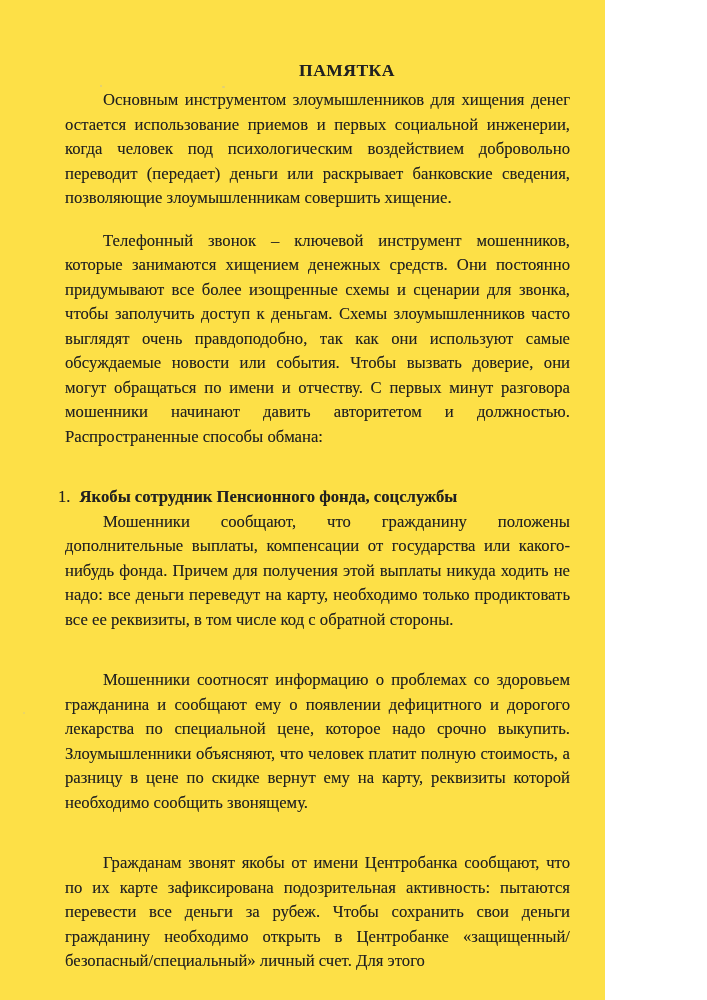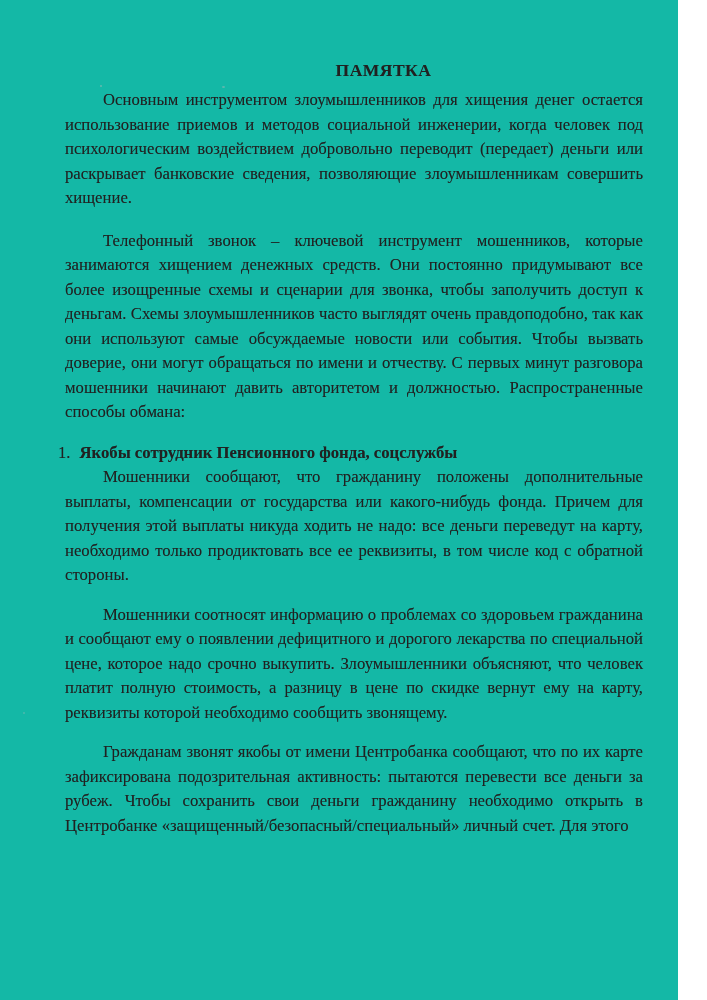--- a/index.html
+++ b/index.html
@@ -2,24 +2,24 @@
 <html lang="ru"><head>
 <meta charset="utf-8">
 <style>
   html, body {
     margin: 0;
     padding: 0;
     background: #ffffff;
   }
   .page {
     position: relative;
-    width: 678px;
+    width: 605px;
     height: 1000px;
     box-sizing: border-box;
-    background: #14b8a6;
+    background: #fde047;
     padding: 58px 35px 0 65px;
     overflow: hidden;
     font-family: "Liberation Serif", "DejaVu Serif", serif;
     font-size: 16.7px;
     line-height: 24.5px;
     color: #212121;
     text-shadow: 0 0 0.5px rgba(33,33,33,0.35);
   }
   .heading-block {
     margin-left: 59px;
@@ -37,22 +37,22 @@
     font-size: 17px;
     line-height: 24px;
     font-weight: bold;
   }
   .para {
     margin: 0;
     text-align: justify;
     text-indent: 38px;
   }
   .para.intro   { margin-bottom: 18px; }
-  .para.phone   { margin-bottom: 16px; }
-  .fraud-item   { margin-bottom: 15px; }
+  .para.phone   { margin-bottom: 0; }
+  .fraud-item   { margin-bottom: 15px; margin-top: 36px; }
   .fraud-item.last { margin-bottom: 0; }
   .item-head {
     margin: 0;
     padding-left: 13px;
     text-indent: -20px;
     text-align: justify;
   }
   .item-num {
     font-weight: normal;
     margin-right: 9px;
@@ -74,21 +74,21 @@
 <div class="page">
 
   <span class="speck s1"></span>
   <span class="speck s2"></span>
   <span class="speck s3"></span>
 
   <div class="heading-block">
     <h1 class="doc-title">ПАМЯТКА</h1>
   </div>
 
-  <p class="para intro">Основным инструментом злоумышленников для хищения денег остается использование приемов и методов социальной инженерии, когда человек под психологическим воздействием добровольно переводит (передает) деньги или раскрывает банковские сведения, позволяющие злоумышленникам совершить хищение.</p>
+  <p class="para intro">Основным инструментом злоумышленников для хищения денег остается использование приемов и первых социальной инженерии, когда человек под психологическим воздействием добровольно переводит (передает) деньги или раскрывает банковские сведения, позволяющие злоумышленникам совершить хищение.</p>
 
   <p class="para phone">Телефонный звонок – ключевой инструмент мошенников, которые занимаются хищением денежных средств. Они постоянно придумывают все более изощренные схемы и сценарии для звонка, чтобы заполучить доступ к деньгам. Схемы злоумышленников часто выглядят очень правдоподобно, так как они используют самые обсуждаемые новости или события. Чтобы вызвать доверие, они могут обращаться по имени и отчеству. С первых минут разговора мошенники начинают давить авторитетом и должностью. Распространенные способы обмана:</p>
 
   <div class="fraud-item">
     <p class="item-head"><span class="item-num">1.</span><span class="item-title">Якобы сотрудник Пенсионного фонда, соцслужбы</span><span class="item-note"></span></p>
     <p class="para">Мошенники сообщают, что гражданину положены дополнительные выплаты, компенсации от государства или какого-нибудь фонда. Причем для получения этой выплаты никуда ходить не надо: все деньги переведут на карту, необходимо только продиктовать все ее реквизиты, в том числе код с обратной стороны.</p>
   </div>
 
   <div class="fraud-item">
     <p class="para">Мошенники соотносят информацию о проблемах со здоровьем гражданина и сообщают ему о появлении дефицитного и дорогого лекарства по специальной цене, которое надо срочно выкупить. Злоумышленники объясняют, что человек платит полную стоимость, а разницу в цене по скидке вернут ему на карту, реквизиты которой необходимо сообщить звонящему.</p>

